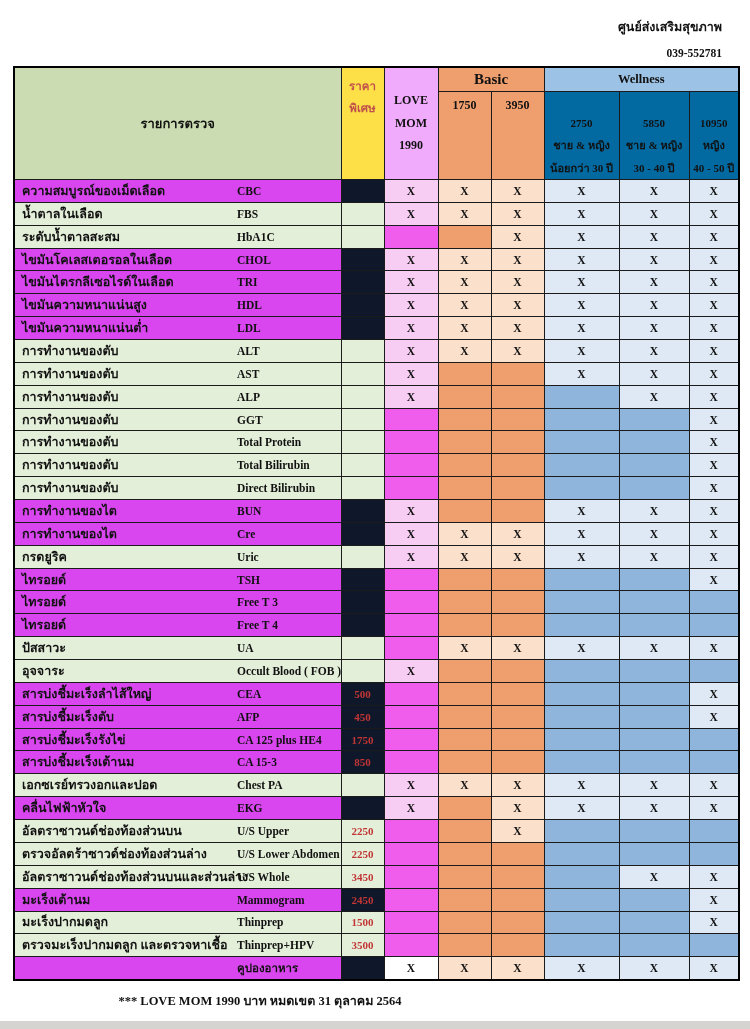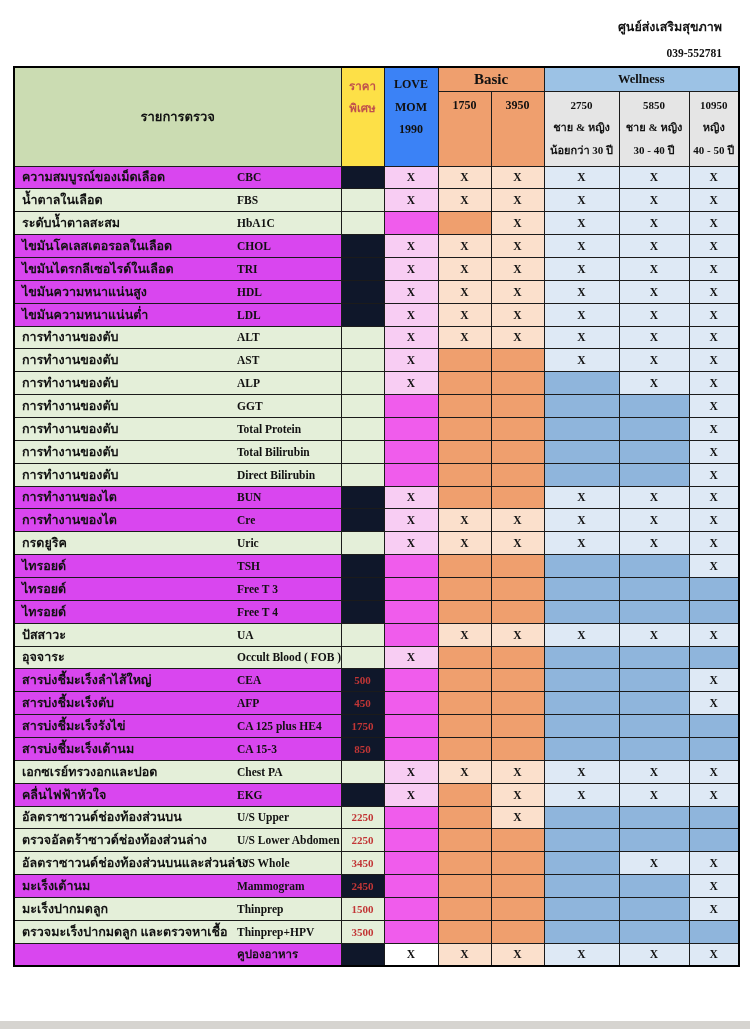--- a/index.html
+++ b/index.html
@@ -19,26 +19,26 @@
   table.chk { position:absolute; left:13px; top:66px; width:725px;
               border-collapse:collapse; table-layout:fixed;
               border:2px solid #000; }
   .chk th, .chk td { border:1px solid #1b1b1b; padding:0; overflow:hidden;
                      font-weight:bold; white-space:nowrap; }
   thead tr.group-row th { height:24px; }
   thead tr.sub-row th { height:75px; vertical-align:top; }
   th.hd-name { background:#CBDCB2; font-size:13px; vertical-align:middle; }
   th.hd-price { background:#fde047; color:#C0504D; font-size:11.5px;
                 vertical-align:top; padding-top:7px; line-height:22px; }
-  th.hd-mom { background:#3b82f6; font-size:12px; vertical-align:top;
-              padding-top:5px; line-height:22.5px; }
+  th.hd-mom { background:#f0abfc; font-size:12px; vertical-align:top;
+              padding-top:21px; line-height:22.5px; }
   th.hd-basic { background:#EF9F6E; font-size:15px; }
   th.hd-bsub { background:#EF9F6E; font-size:12px; padding-top:6px; }
   th.hd-well { background:#9CC2E5; font-size:12.5px; }
-  th.hd-wsub { background:#e5e5e5; font-size:11px; padding-top:2px; line-height:22.5px; }
+  th.hd-wsub { background:#0369a1; font-size:11px; padding-top:20px; line-height:22.5px; }
   tbody tr { height:22.86px; }
   tbody td { font-size:11.5px; text-align:center; vertical-align:middle; }
   td.namecell { position:relative; text-align:left; background:#d946ef; }
   td.namecell .thname { position:absolute; left:7px; top:50%; transform:translateY(-50%);
                         font-size:12.5px; }
   td.namecell .code { position:absolute; left:222px; top:50%; transform:translateY(-50%);
                       font-size:11.5px; }
   td.pricecell { background:#0f172a; color:#C23636; font-size:11px; }
   .row-green td.namecell, .row-green td.pricecell { background:#E4EFD9; }
   td.mom-empty { background:#F05CEC; }
@@ -564,14 +564,15 @@
       <td class="plain-x">X</td>
       <td class="basic-x">X</td>
       <td class="basic-x">X</td>
       <td class="well-x">X</td>
       <td class="well-x">X</td>
       <td class="well-x">X</td>
     </tr>
       </tbody>
   </table>
 
+  <div class="footer-note">***  LOVE MOM 1990 บาท หมดเขต  31  ตุลาคม  2564</div>
   <div class="bottom-strip"></div>
 </div>
 
 </body></html>

